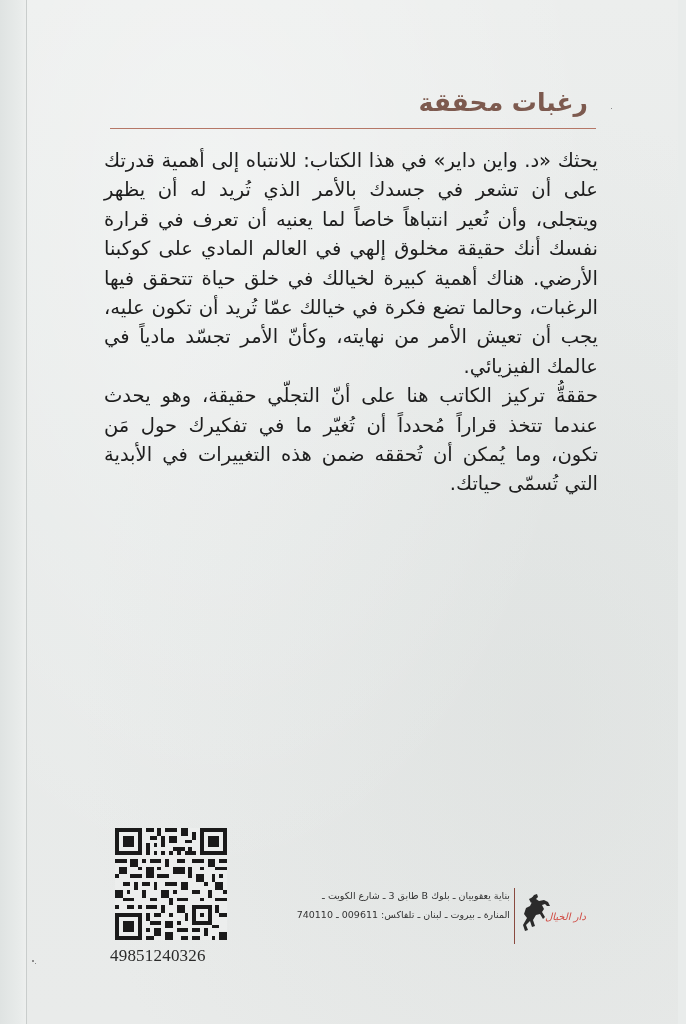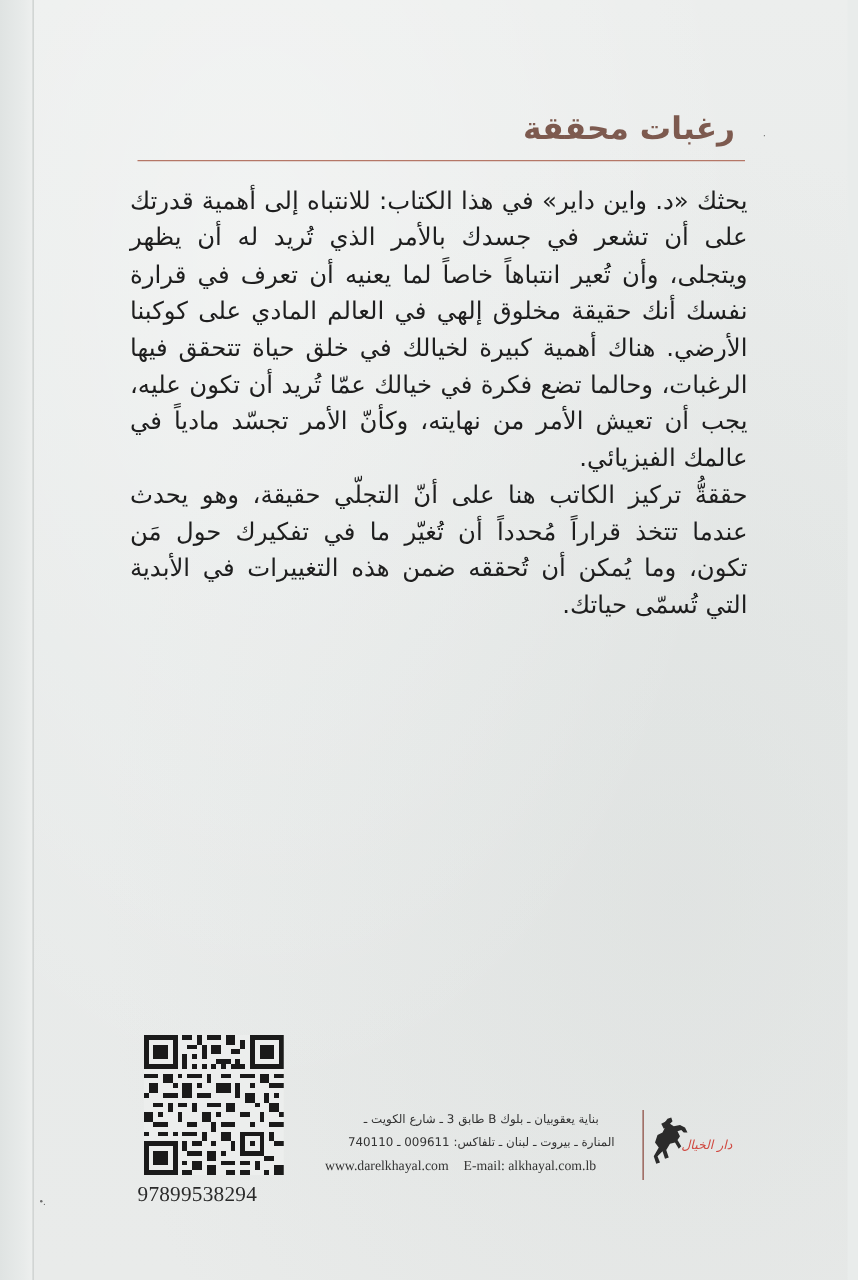--- a/index.html
+++ b/index.html
@@ -100,21 +100,21 @@
       position: absolute;
       right: 8px;
       top: 0;
       width: 250px;
       font-size: 9.5px;
       line-height: 19px;
       color: #333;
     }
     .pub-line {
       direction: rtl;
-      text-align: center;
+      text-align: right;
       white-space: nowrap;
     }
     .pub-web {
       direction: ltr;
       text-align: left;
       font-family: "Liberation Serif", serif;
       font-size: 11px;
       white-space: nowrap;
       color: #333;
     }
@@ -282,30 +282,27 @@
           <rect x="16" y="26" width="3" height="1"></rect>
           <rect x="23" y="26" width="1" height="2"></rect>
           <rect x="27" y="27" width="2" height="2"></rect>
         <rect x="8" y="28" width="2" height="1"></rect>
           <rect x="13" y="27" width="2" height="2"></rect>
           <rect x="17" y="28" width="2" height="1"></rect>
           <rect x="20" y="28" width="2" height="1"></rect>
           <rect x="25" y="28" width="1" height="1"></rect>
       </g>
     </svg>
-    <div class="isbn">97899538294</div>
+    <div class="isbn">49851240326</div>
   </div>
 
   <div class="publisher">
     <div class="pub-lines">
       <div class="pub-line">بناية يعقوبيان ـ بلوك B طابق 3 ـ شارع الكويت ـ</div>
       <div class="pub-line">المنارة ـ بيروت ـ لبنان ـ تلفاكس: 009611 ـ 740110</div>
-      <div class="pub-web">
-        <span>www.darelkhayal.com</span><span>E-mail: alkhayal.com.lb</span>
-      </div>
     </div>
   </div>
   <div class="pub-divider"></div>
 
   <div class="logo">
     <svg class="logo-horse" viewBox="0 0 32 40">
       <path fill="#2b2b2b" d="M14 2 L17 1 L18 4 L16 6 L19 8 L24 7 L28 9 L30 13 L27 13 L25 11 L22 12 L24 16 L22 19 L25 24 L23 26 L20 21 L16 22 L13 27 L15 33 L12 34 L10 28 L6 32 L8 37 L5 38 L3 32 L7 25 L4 21 L6 15 L10 13 L12 9 L11 6 Z"></path>
       <path fill="#2b2b2b" d="M9 6 L13 4 L14 8 L11 10 Z"></path>
     </svg>
     <span class="logo-text">دار الخيال</span>

